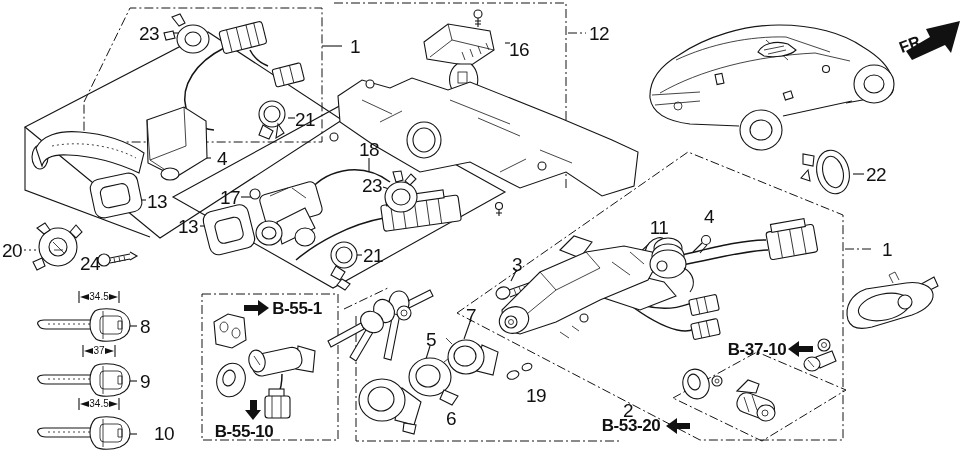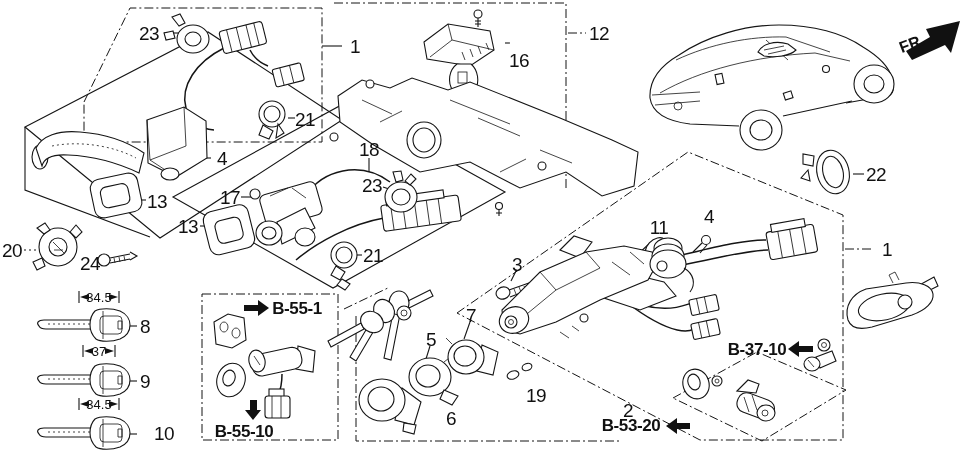--- a/index.html
+++ b/index.html
@@ -10,21 +10,21 @@
   .dd{fill:none;stroke:#151515;stroke-width:1;stroke-dasharray:9 3 2 3;}
   .ln{fill:none;stroke:#151515;stroke-width:1.1;}
   .thin{fill:none;stroke:#151515;stroke-width:0.8;}
   .pc{fill:#ffffff;stroke:#151515;stroke-width:1.1;}
   .w{fill:none;stroke:#151515;stroke-width:1.5;}
   .bk{fill:#111;stroke:none;}
   .dot{stroke-dasharray:2 3;}
   
   .co{position:absolute;transform:translate(-50%,-50%);font-size:19px;line-height:1;
       letter-spacing:-0.5px;white-space:nowrap;}
-  .dim{position:absolute;transform:translate(-50%,-50%);font-size:13px;line-height:1;white-space:nowrap;}
+  .dim{position:absolute;transform:translate(-50%,-50%);font-size:10px;line-height:1;white-space:nowrap;}
   .ref{position:absolute;transform:translate(-50%,-50%);font-size:17px;font-weight:bold;
        letter-spacing:-0.4px;line-height:1;white-space:nowrap;}
   .fr{position:absolute;transform:translate(-50%,-50%) rotate(-21deg);font-size:16px;
       font-weight:bold;line-height:1;white-space:nowrap;}
 </style>
 </head>
 <body>
 
 <div class="stage">
 
@@ -388,21 +388,21 @@
   <g>
     <polygon class="bk" points="244,305 258,305 258,300 269,308 258,316 258,311 244,311"></polygon>
     <polygon class="bk" points="250,400 257,400 257,410 261,410 253,420 245,410 250,410"></polygon>
     <polygon class="bk" points="813,346 799,346 799,341 788,349 799,357 799,352 813,352"></polygon>
     <polygon class="bk" points="690,423 677,423 677,418 666,426 677,434 677,429 690,429"></polygon>
   </g>
 </svg>
 
 <span class="co" style="left:149px;top:33px">23</span>
 <span class="co" style="left:355px;top:46px">1</span>
-<span class="co" style="left:519px;top:60px">16</span>
+<span class="co" style="left:519px;top:49px">16</span>
 <span class="co" style="left:599px;top:33px">12</span>
 <span class="co" style="left:222px;top:158px">4</span>
 <span class="co" style="left:157px;top:201px">13</span>
 <span class="co" style="left:305px;top:119px">21</span>
 <span class="co" style="left:369px;top:149px">18</span>
 <span class="co" style="left:372px;top:185px">23</span>
 <span class="co" style="left:230px;top:197px">17</span>
 <span class="co" style="left:188px;top:226px">13</span>
 <span class="co" style="left:373px;top:255px">21</span>
 <span class="co" style="left:12px;top:250px">20</span>

